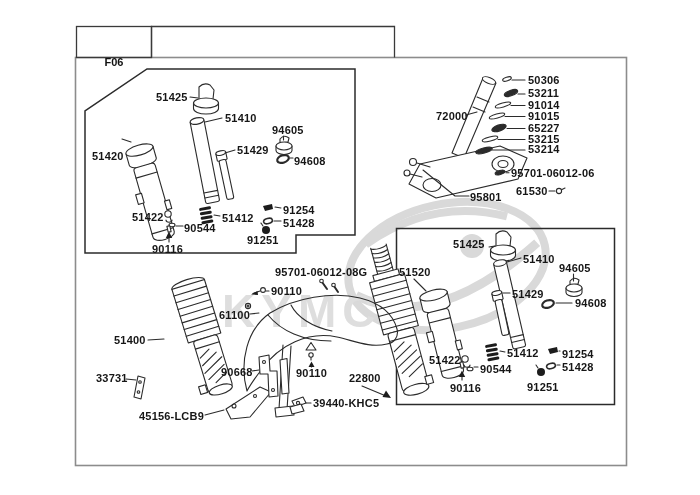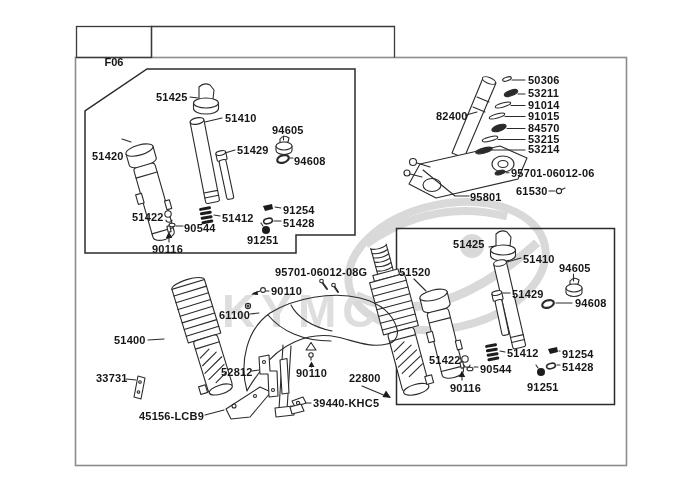--- a/index.html
+++ b/index.html
@@ -308,25 +308,25 @@
 
   </g>
 </svg>
 
   <div class="hdr-code">F06</div>
 
   <div class="lbl" style="left:528px;top:74px">50306</div>
   <div class="lbl" style="left:528px;top:87px">53211</div>
   <div class="lbl" style="left:528px;top:99px">91014</div>
   <div class="lbl" style="left:528px;top:110px">91015</div>
-  <div class="lbl" style="left:528px;top:122px">84570</div>
+  <div class="lbl" style="left:528px;top:122px">65227</div>
   <div class="lbl" style="left:528px;top:133px">53215</div>
   <div class="lbl" style="left:528px;top:143px">53214</div>
 
-  <div class="lbl" style="left:436px;top:110px">82400</div>
+  <div class="lbl" style="left:436px;top:110px">72000</div>
   <div class="lbl" style="left:511px;top:167px">95701-06012-06</div>
   <div class="lbl" style="left:516px;top:185px">61530</div>
   <div class="lbl" style="left:470px;top:191px">95801</div>
 
   <div class="lbl" style="left:156px;top:91px">51425</div>
   <div class="lbl" style="left:225px;top:112px">51410</div>
   <div class="lbl" style="left:272px;top:124px">94605</div>
   <div class="lbl" style="left:237px;top:144px">51429</div>
   <div class="lbl" style="left:294px;top:155px">94608</div>
   <div class="lbl" style="left:92px;top:150px">51420</div>
@@ -351,19 +351,19 @@
   <div class="lbl" style="left:562px;top:361px">51428</div>
   <div class="lbl" style="left:527px;top:381px">91251</div>
   <div class="lbl" style="left:450px;top:382px">90116</div>
 
   <div class="lbl" style="left:275px;top:266px">95701-06012-08G</div>
   <div class="lbl" style="left:271px;top:285px">90110</div>
   <div class="lbl" style="left:219px;top:309px">61100</div>
   <div class="lbl" style="left:114px;top:334px">51400</div>
   <div class="lbl" style="left:96px;top:372px">33731</div>
   <div class="lbl" style="left:139px;top:410px">45156-LCB9</div>
-  <div class="lbl" style="left:221px;top:366px">52812</div>
+  <div class="lbl" style="left:221px;top:366px">90668</div>
   <div class="lbl" style="left:296px;top:367px">90110</div>
   <div class="lbl" style="left:313px;top:397px">39440-KHC5</div>
   <div class="lbl" style="left:349px;top:372px">22800</div>
 
 
 </div>
 
 </body></html>

